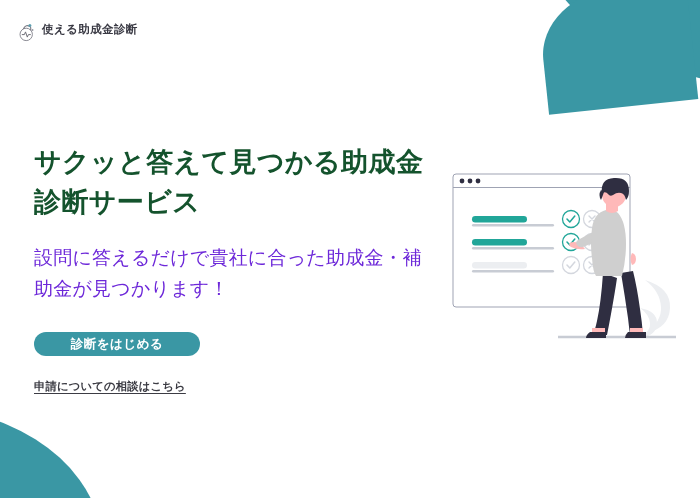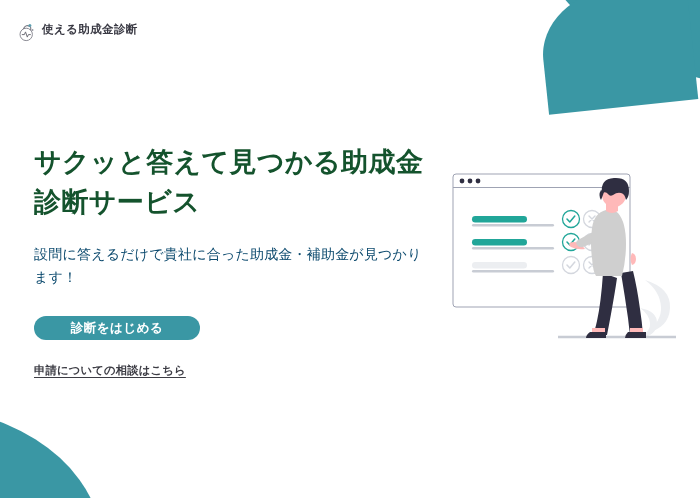--- a/index.html
+++ b/index.html
@@ -53,22 +53,22 @@
   }
 
   
   #hero { position:absolute; left:34px; top:143px; width:400px; }
   #headline {
     font-size:27px; line-height:1.48; font-weight:bold;
     color:#14532d; letter-spacing:.4px;
   }
   #subhead {
     margin-top:20px;
-    font-size:14px; line-height:1.62; font-weight:500;
-    color:#0c4a6e; letter-spacing:.2px;
+    font-size:19px; line-height:1.62; font-weight:500;
+    color:#6d28d9; letter-spacing:.2px;
   }
   #cta-button {
     margin-top:28px;
     width:166px; height:24px;
     background:#3a97a4; color:#ffffff;
     border:none; border-radius:19px;
     font-family:inherit; font-size:12.5px; font-weight:bold;
     letter-spacing:.5px; cursor:pointer;
     display:flex; align-items:center; justify-content:center;
   }

